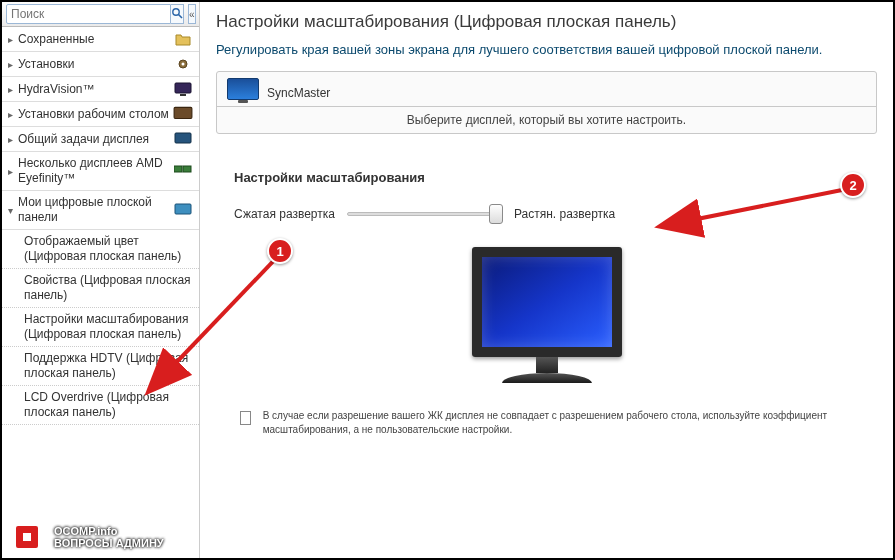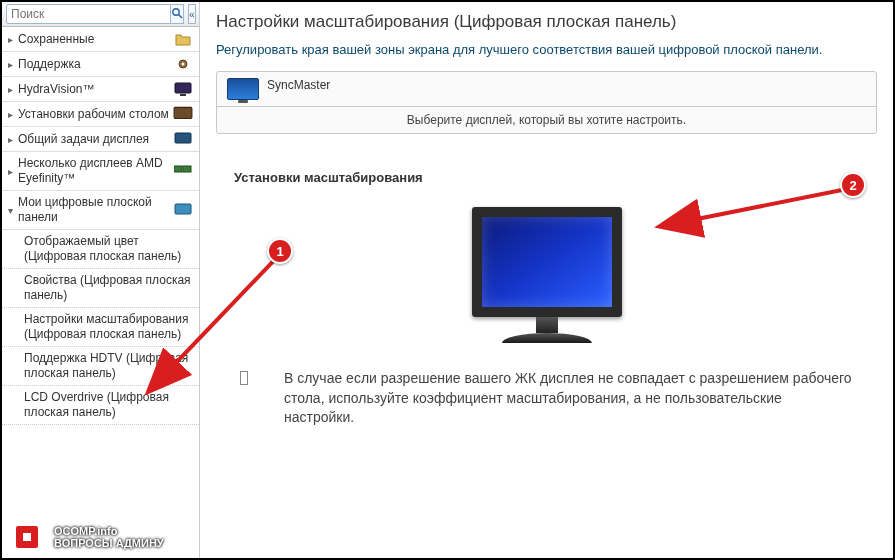--- a/index.html
+++ b/index.html
@@ -114,21 +114,21 @@
   color: #0c4a6e;
   margin-bottom: 14px;
 }
 .display-box {
   border: 1px solid #c8c8c8;
   border-radius: 3px;
   background: #fafafa;
 }
 .display-row {
   display: flex;
-  align-items: flex-start;
+  align-items: flex-end;
   padding: 6px 10px;
 }
 .monitor-thumb {
   width: 32px;
   height: 22px;
   margin-right: 8px;
   background: linear-gradient(#1a4f9a,#2b7fdc);
   border: 1px solid #123a6e;
   border-radius: 2px;
   position: relative;
@@ -221,24 +221,23 @@
   padding: 0 6px;
 }
 .checkbox {
   width: 14px;
   height: 14px;
   border: 1px solid #888;
   background: #fff;
   margin-top: 2px;
 }
 .check-text {
-  font-size: 14px;
+  font-size: 10px;
   color: #444;
   line-height: 1.4;
-  margin-left: 24px;
 }
 
 .overlay {
   position: absolute;
   top: 0; left: 0;
   width: 895px;
   height: 560px;
   pointer-events: none;
 }
 .badge {
@@ -306,21 +305,21 @@
         <span class="chev">▸</span>
         <span class="nav-label">Сохраненные</span>
         <span class="nav-icon">
           <svg width="16" height="14" viewBox="0 0 16 14">
               <path fill="#e4c15c" stroke="#a88928" d="M1 3h5l1 2h8v8H1z"></path>
             </svg>
         </span>
       </div>
       <div class="nav-item">
         <span class="chev">▸</span>
-        <span class="nav-label">Поддержка</span>
+        <span class="nav-label">Установки</span>
         <span class="nav-icon">
           <svg width="16" height="16" viewBox="0 0 16 16">
               <circle cx="8" cy="8" r="4" fill="#8a6d3b" stroke="#5a4420"></circle>
               <circle cx="8" cy="8" r="1.5" fill="#fff"></circle>
             </svg>
         </span>
       </div>
       <div class="nav-item">
         <span class="chev">▸</span>
         <span class="nav-label">HydraVision™</span>
@@ -384,22 +383,29 @@
 
     <div class="display-box">
       <div class="display-row">
         <span class="monitor-thumb"></span>
         <span>SyncMaster</span>
       </div>
       <div class="display-hint">Выберите дисплей, который вы хотите настроить.</div>
     </div>
 
     <div class="settings-group">
-      <div class="group-title">Установки масштабирования</div>
-
+      <div class="group-title">Настройки масштабирования</div>
+
+      <div class="slider-row">
+        <span class="slider-label">Сжатая развертка</span>
+        <div class="slider-track">
+          <div class="slider-thumb"></div>
+        </div>
+        <span class="slider-label">Растян. развертка</span>
+      </div>
 
       <div class="monitor-big">
         <div class="monitor-screen"></div>
         <div class="monitor-stand-neck"></div>
         <div class="monitor-stand-base"></div>
       </div>
 
       <div class="check-row">
         <div class="checkbox"></div>
         <div class="check-text">В случае если разрешение вашего ЖК дисплея не совпадает с разрешением рабочего стола, используйте коэффициент масштабирования, а не пользовательские настройки.</div>

